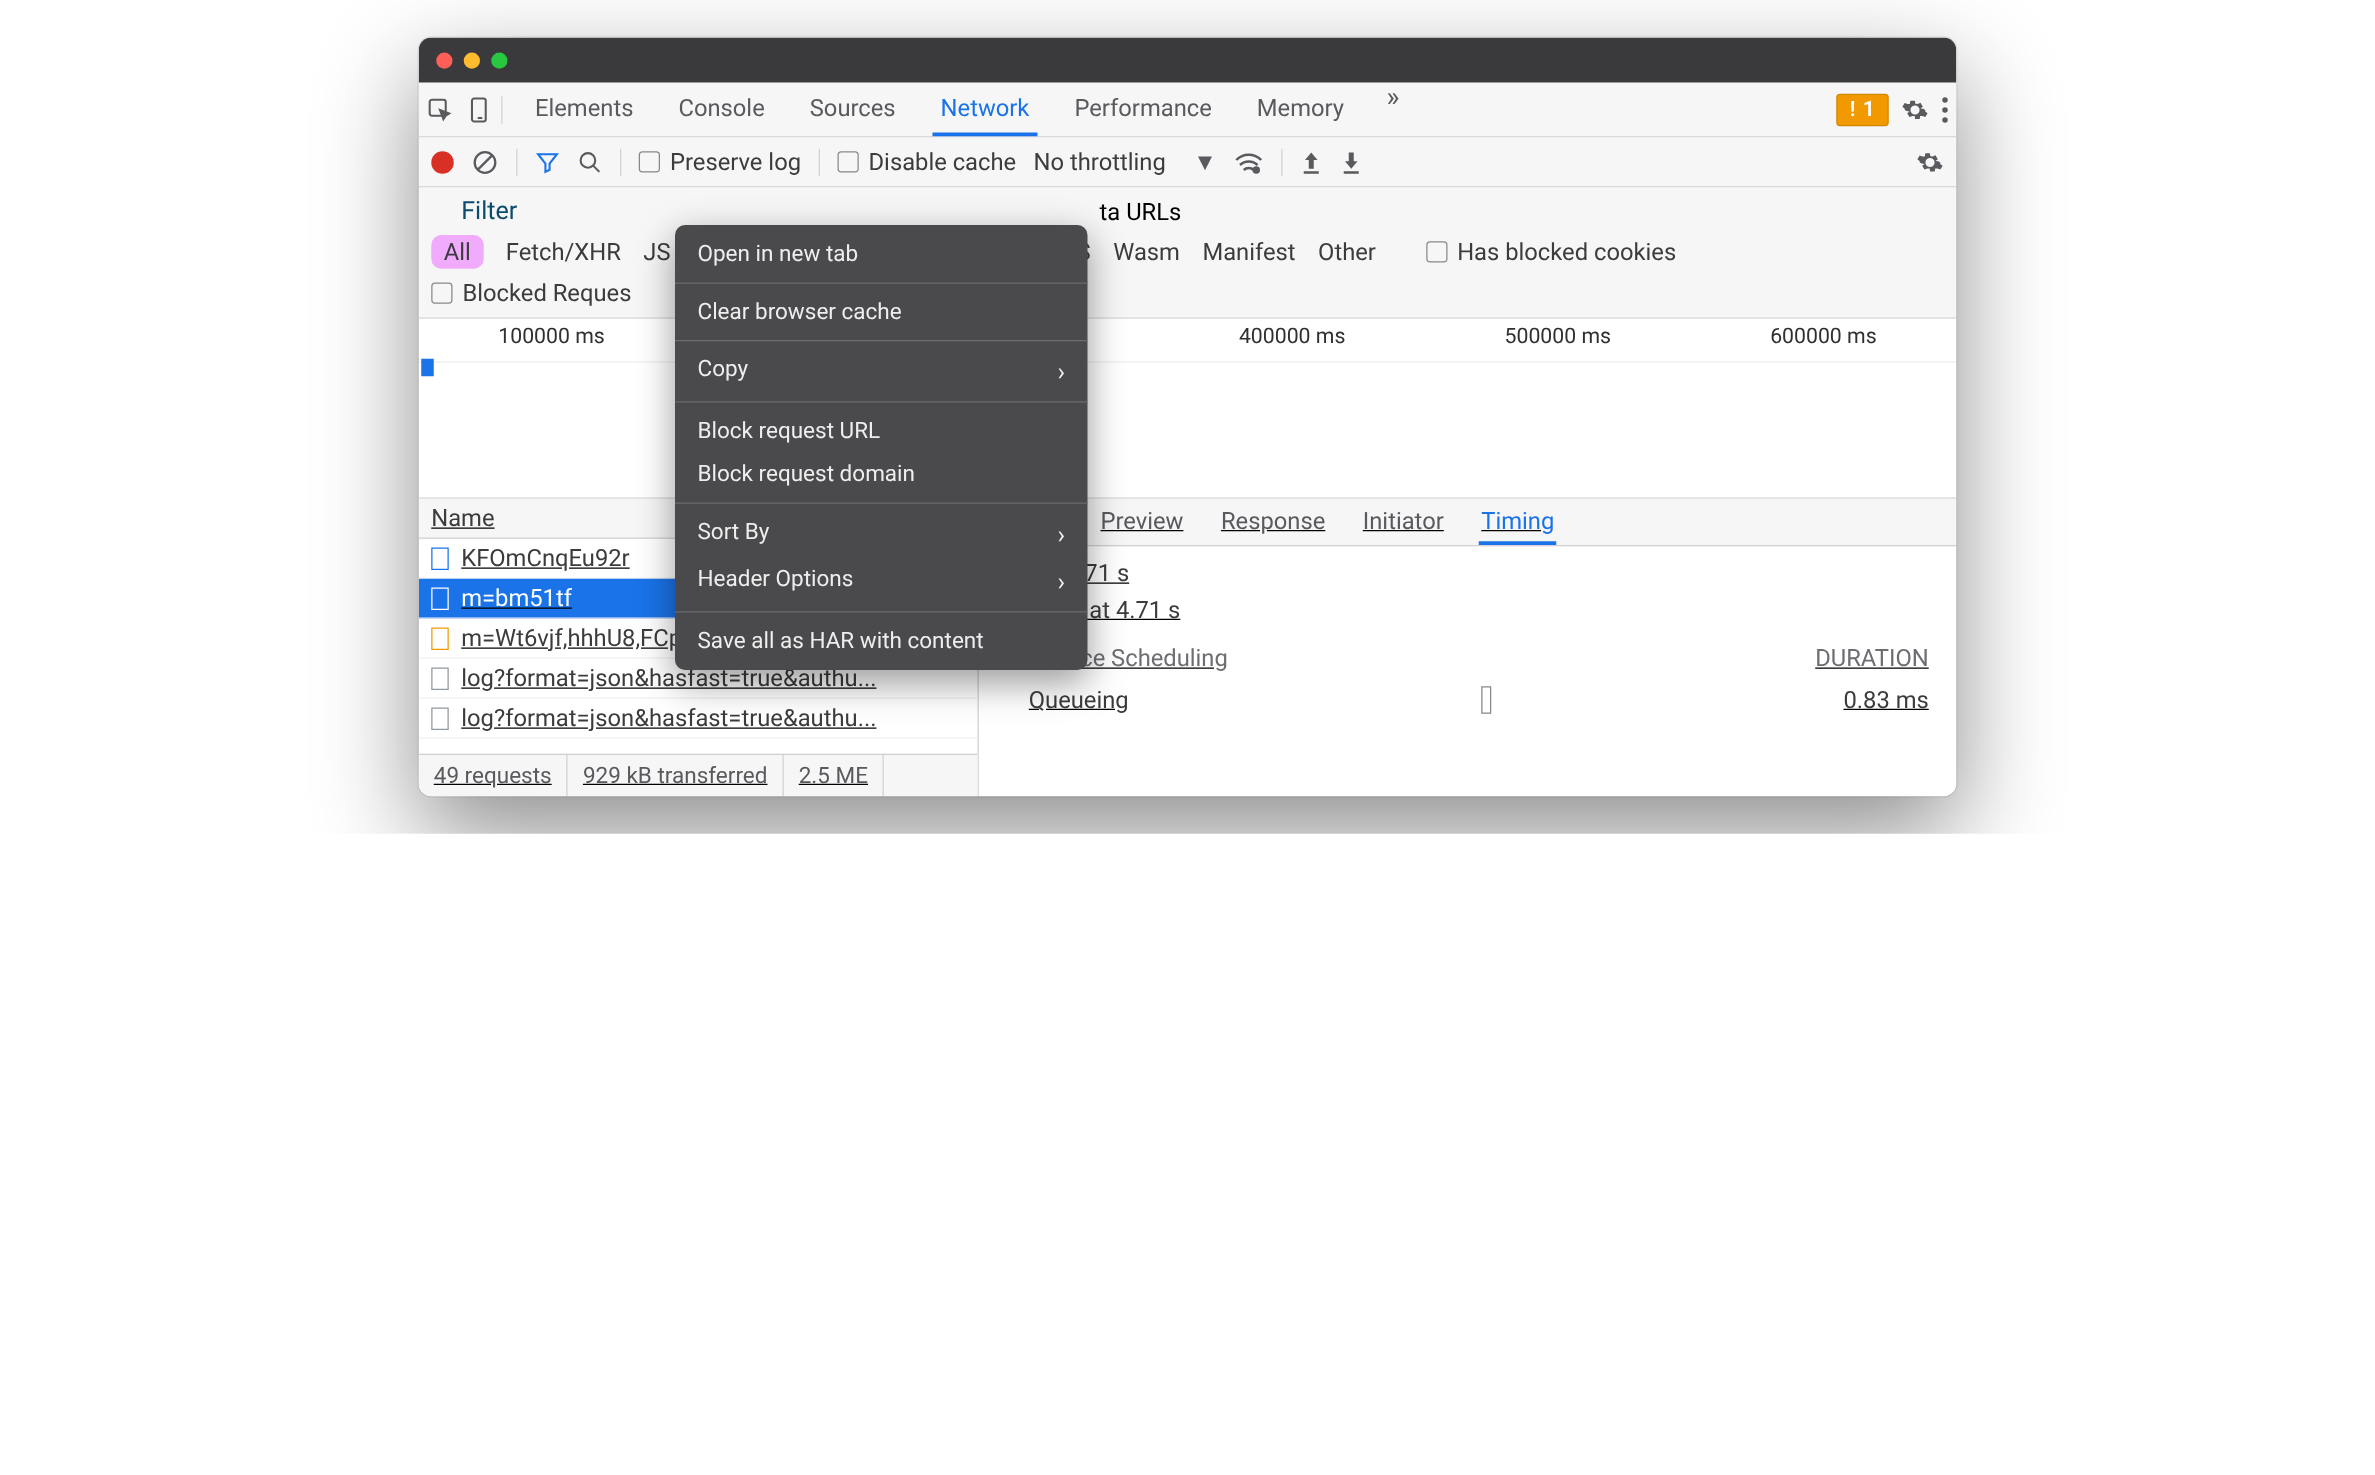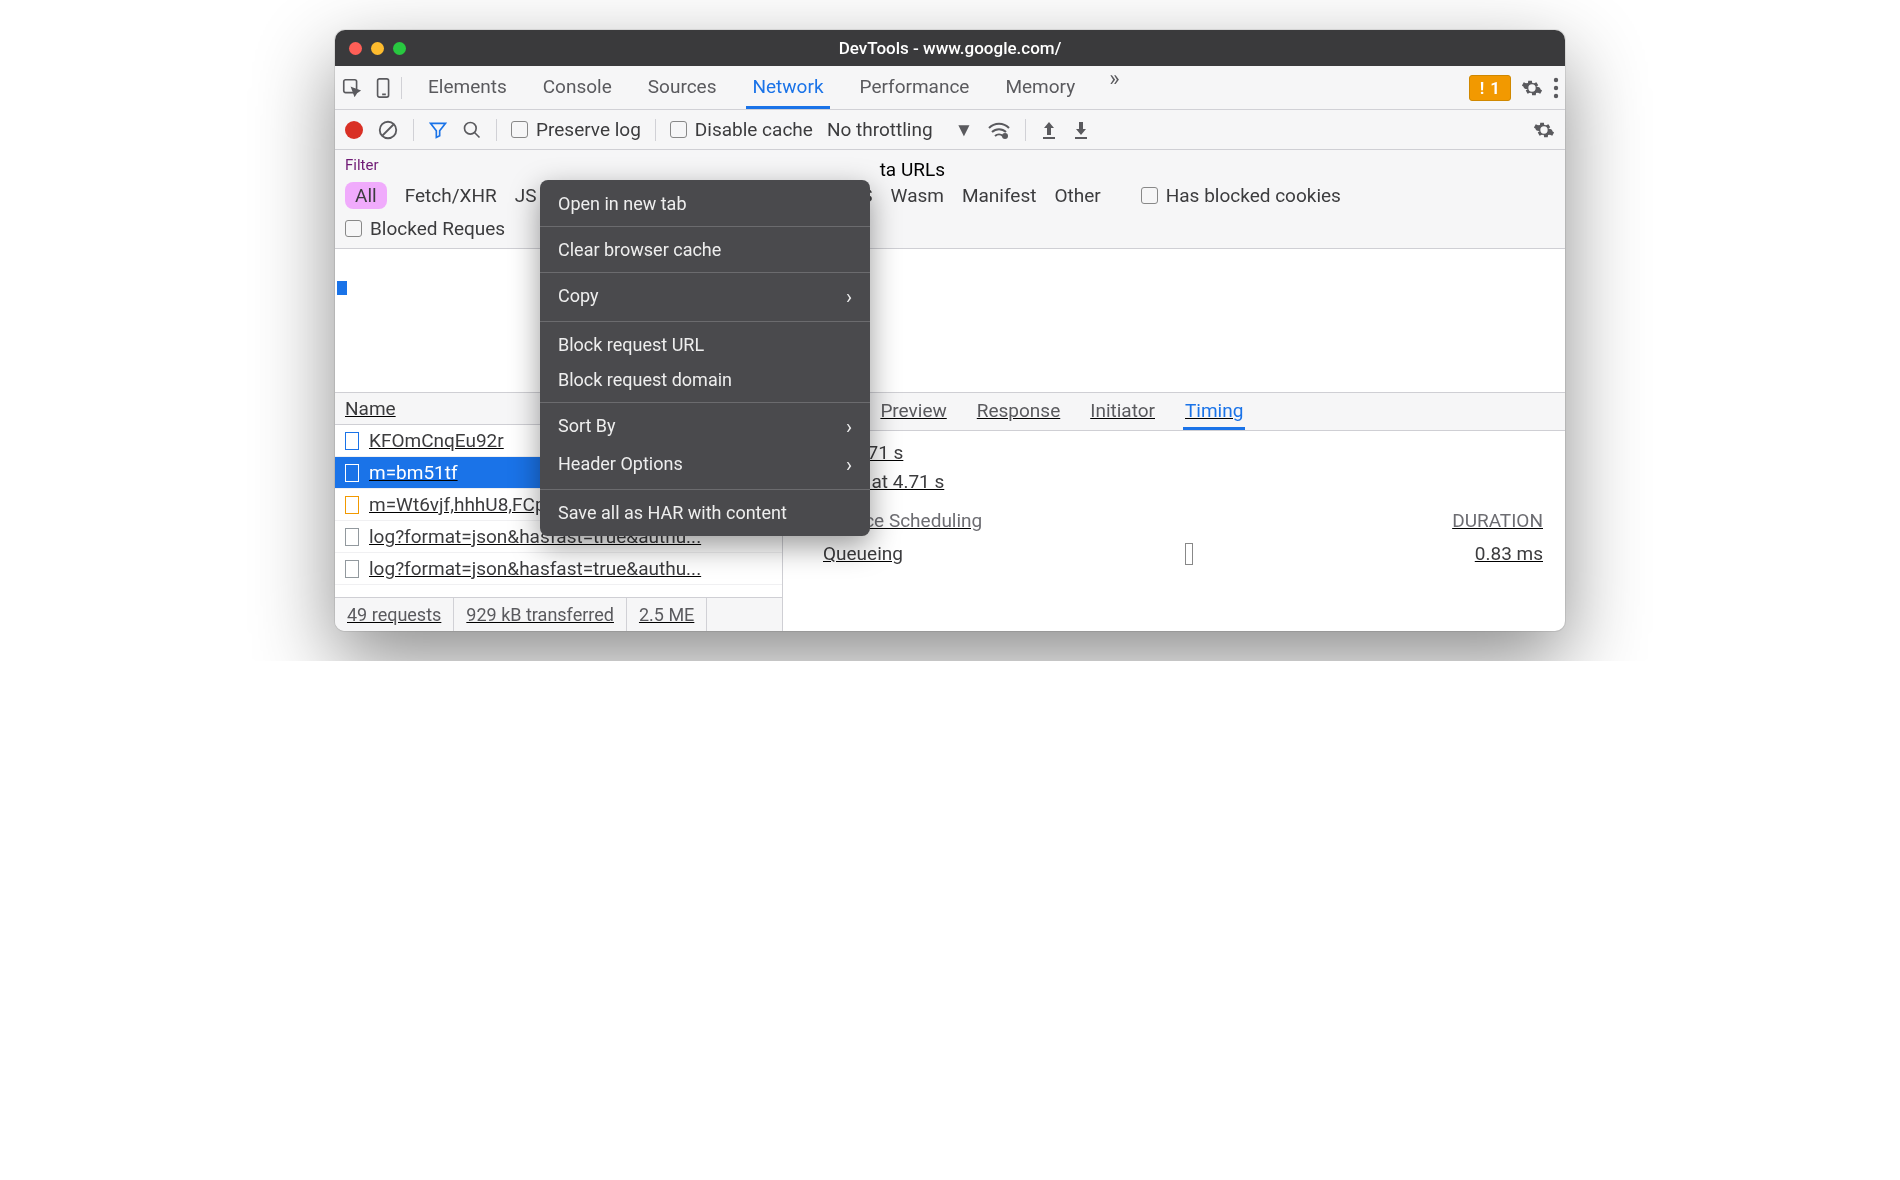--- a/index.html
+++ b/index.html
@@ -116,23 +116,24 @@
   .toolbar .right { margin-left: auto; }
 
   .filter-area {
     background: #f6f6f7;
     padding: 4px 10px 8px;
     border-bottom: 1px solid #cfcfd4;
     font-size: 19px;
   }
   .filter-input {
     width: 50%;
-    font-size: 15px;
-    color: #701a75;
+    font-size: 20px;
+    color: #0c4a6e;
     padding: 2px 0;
+    margin-left: 24px;
   }
   .chips-row {
     display: flex;
     align-items: center;
     gap: 18px;
     margin-top: 6px;
     flex-wrap: wrap;
     color: #3c3c3e;
   }
   .chip-all {
@@ -291,21 +292,20 @@
 <body>
 
 <div class="window">
 
   <div class="titlebar">
     <div class="traffic">
       <div class="dot red"></div>
       <div class="dot yellow"></div>
       <div class="dot green"></div>
     </div>
-    <div class="title">DevTools - www.google.com/</div>
   </div>
 
   <div class="tabs-bar">
     <div class="left-icons">
       <span>
         <svg width="22" height="22" viewBox="0 0 24 24" fill="none" stroke="#5a5a5e" stroke-width="1.8">
             <rect x="3" y="3" width="14" height="14" rx="2"></rect>
             <path d="M12 12 l8 3 -3 2 -2 3 z" fill="#5a5a5e"></path>
           </svg>
       </span>
@@ -426,20 +426,26 @@
     </div>
     <div class="chips-row2">
       <label class="tool-label">
         <span class="chk"></span>
         <span>Blocked Reques</span>
       </label>
     </div>
   </div>
 
   <div class="timeline">
+    <div class="time-ticks">
+      <span>100000 ms</span>
+      <span style="margin-left:380px">400000 ms</span>
+      <span>500000 ms</span>
+      <span>600000 ms</span>
+    </div>
     <div class="sel-marker"></div>
   </div>
 
   <div class="content-row">
     <div class="list-pane">
       <div class="list-header">Name</div>
       <div class="list-rows">
         <div class="lrow">
           <span class="doc-icon blue"></span>
           <span>KFOmCnqEu92r</span>

